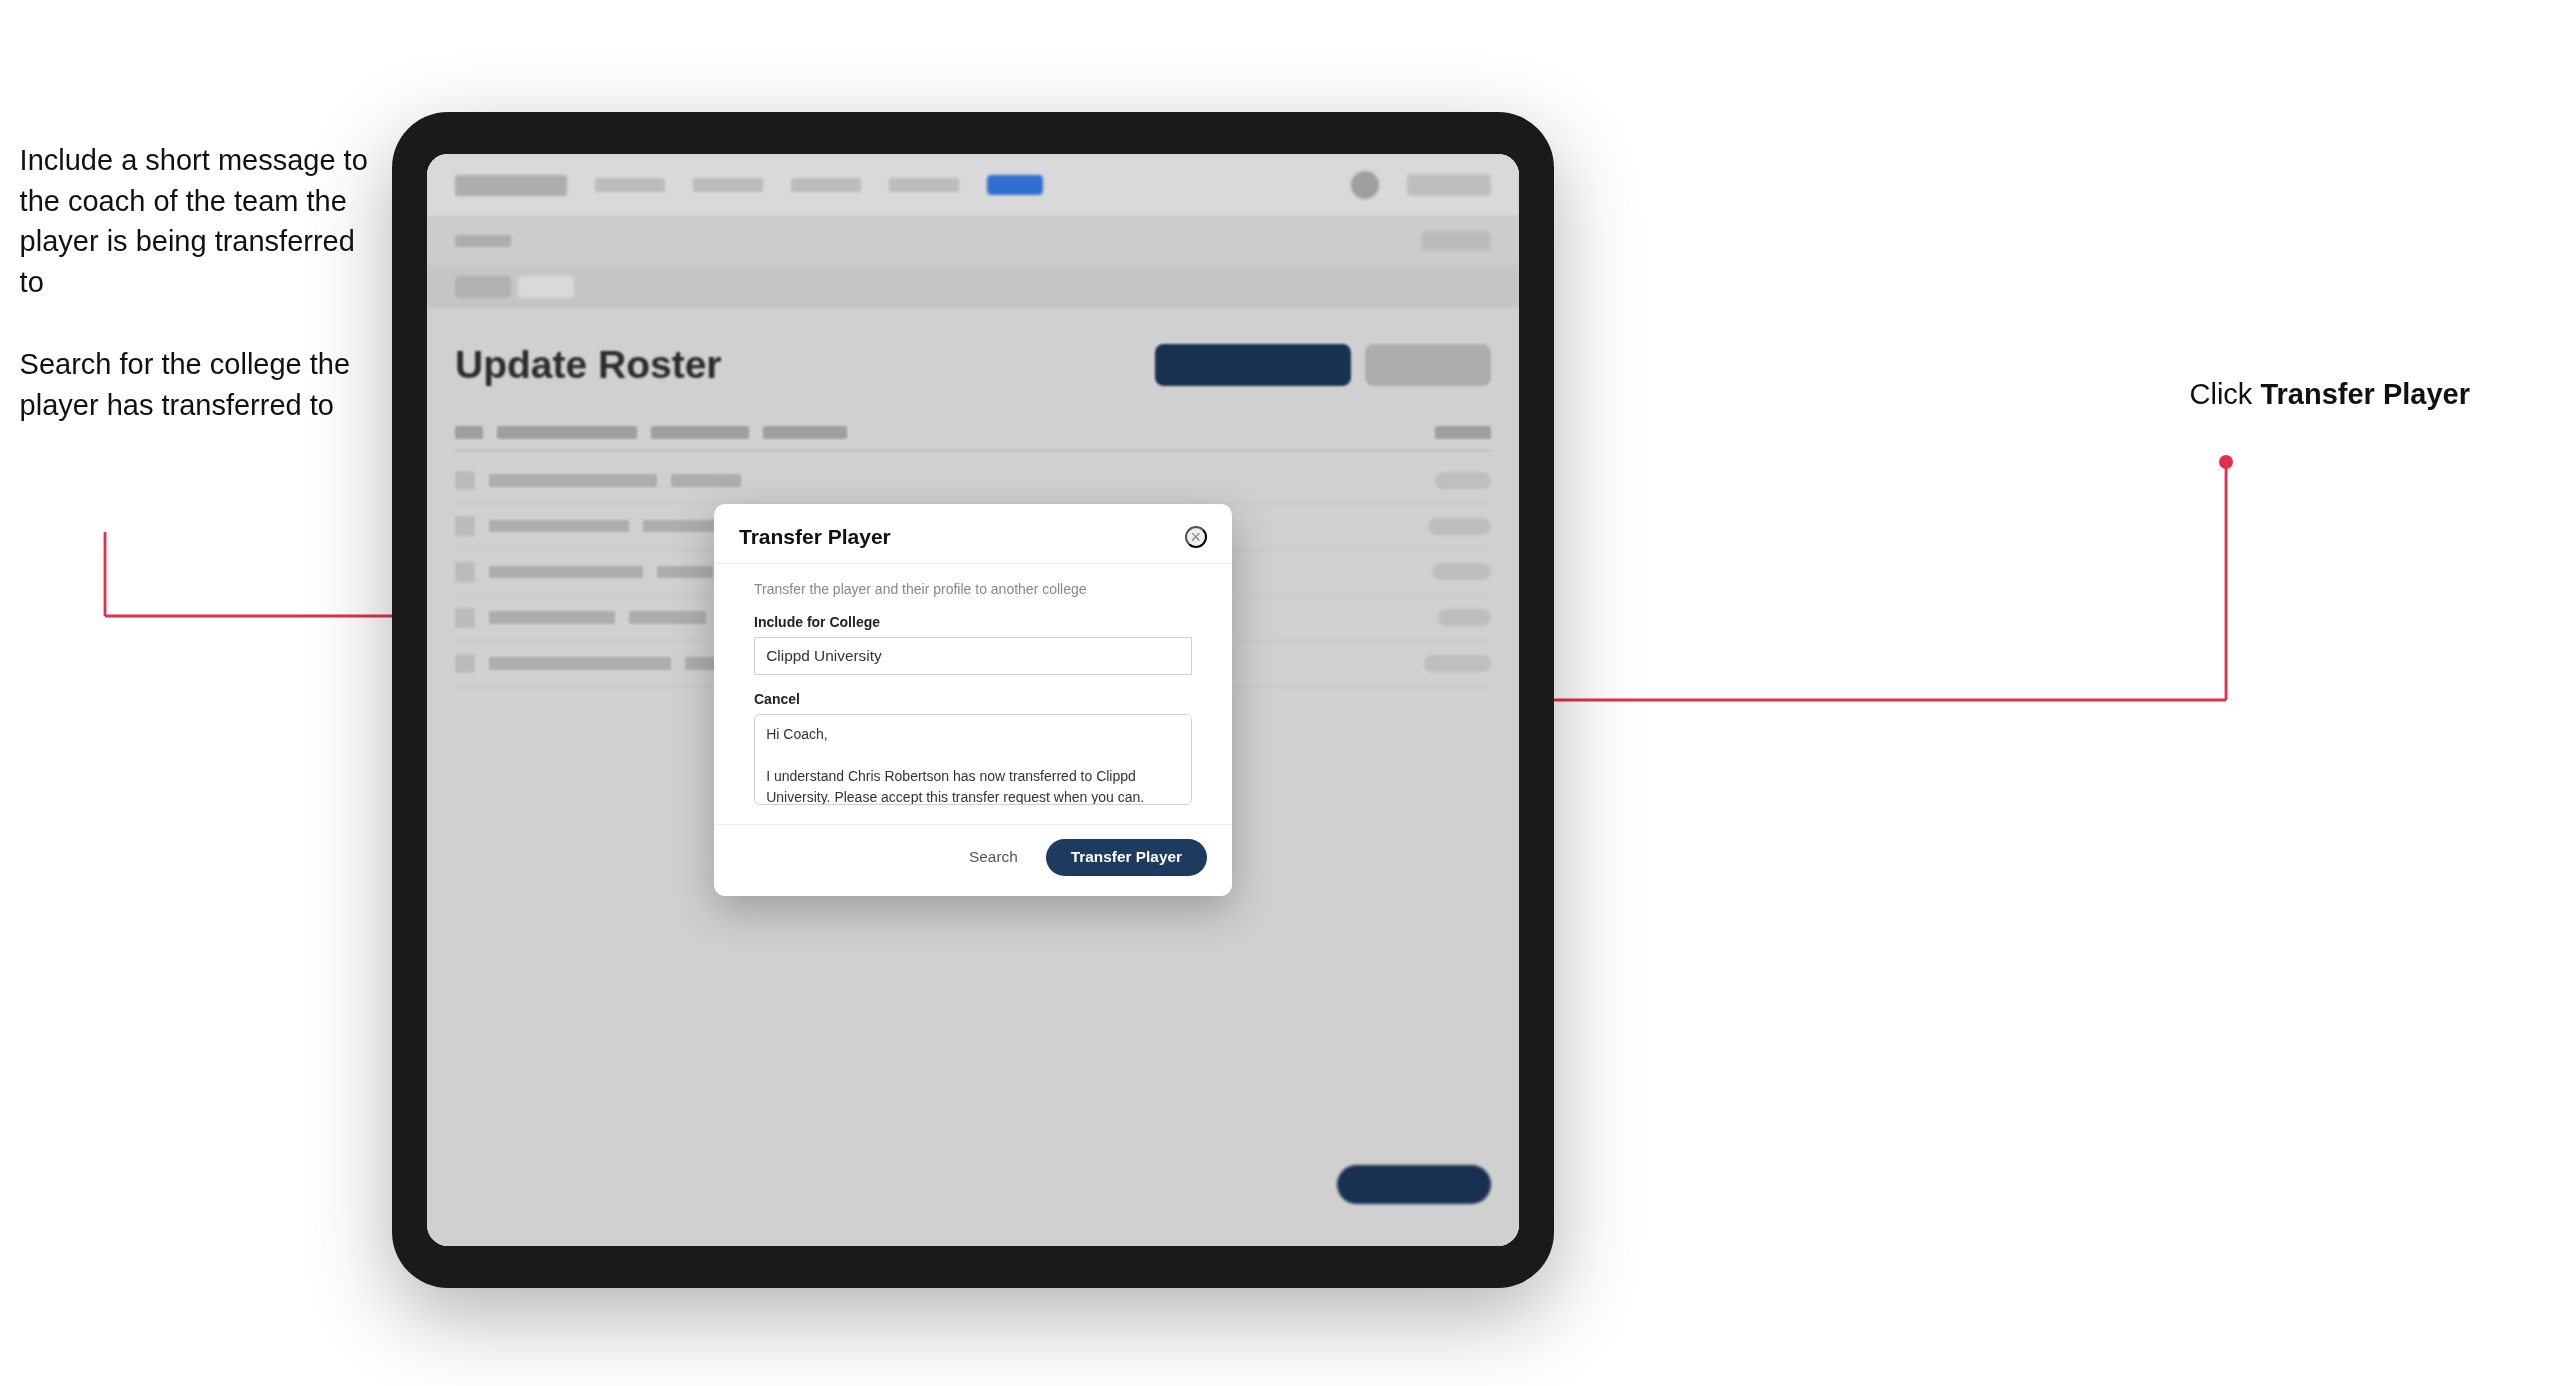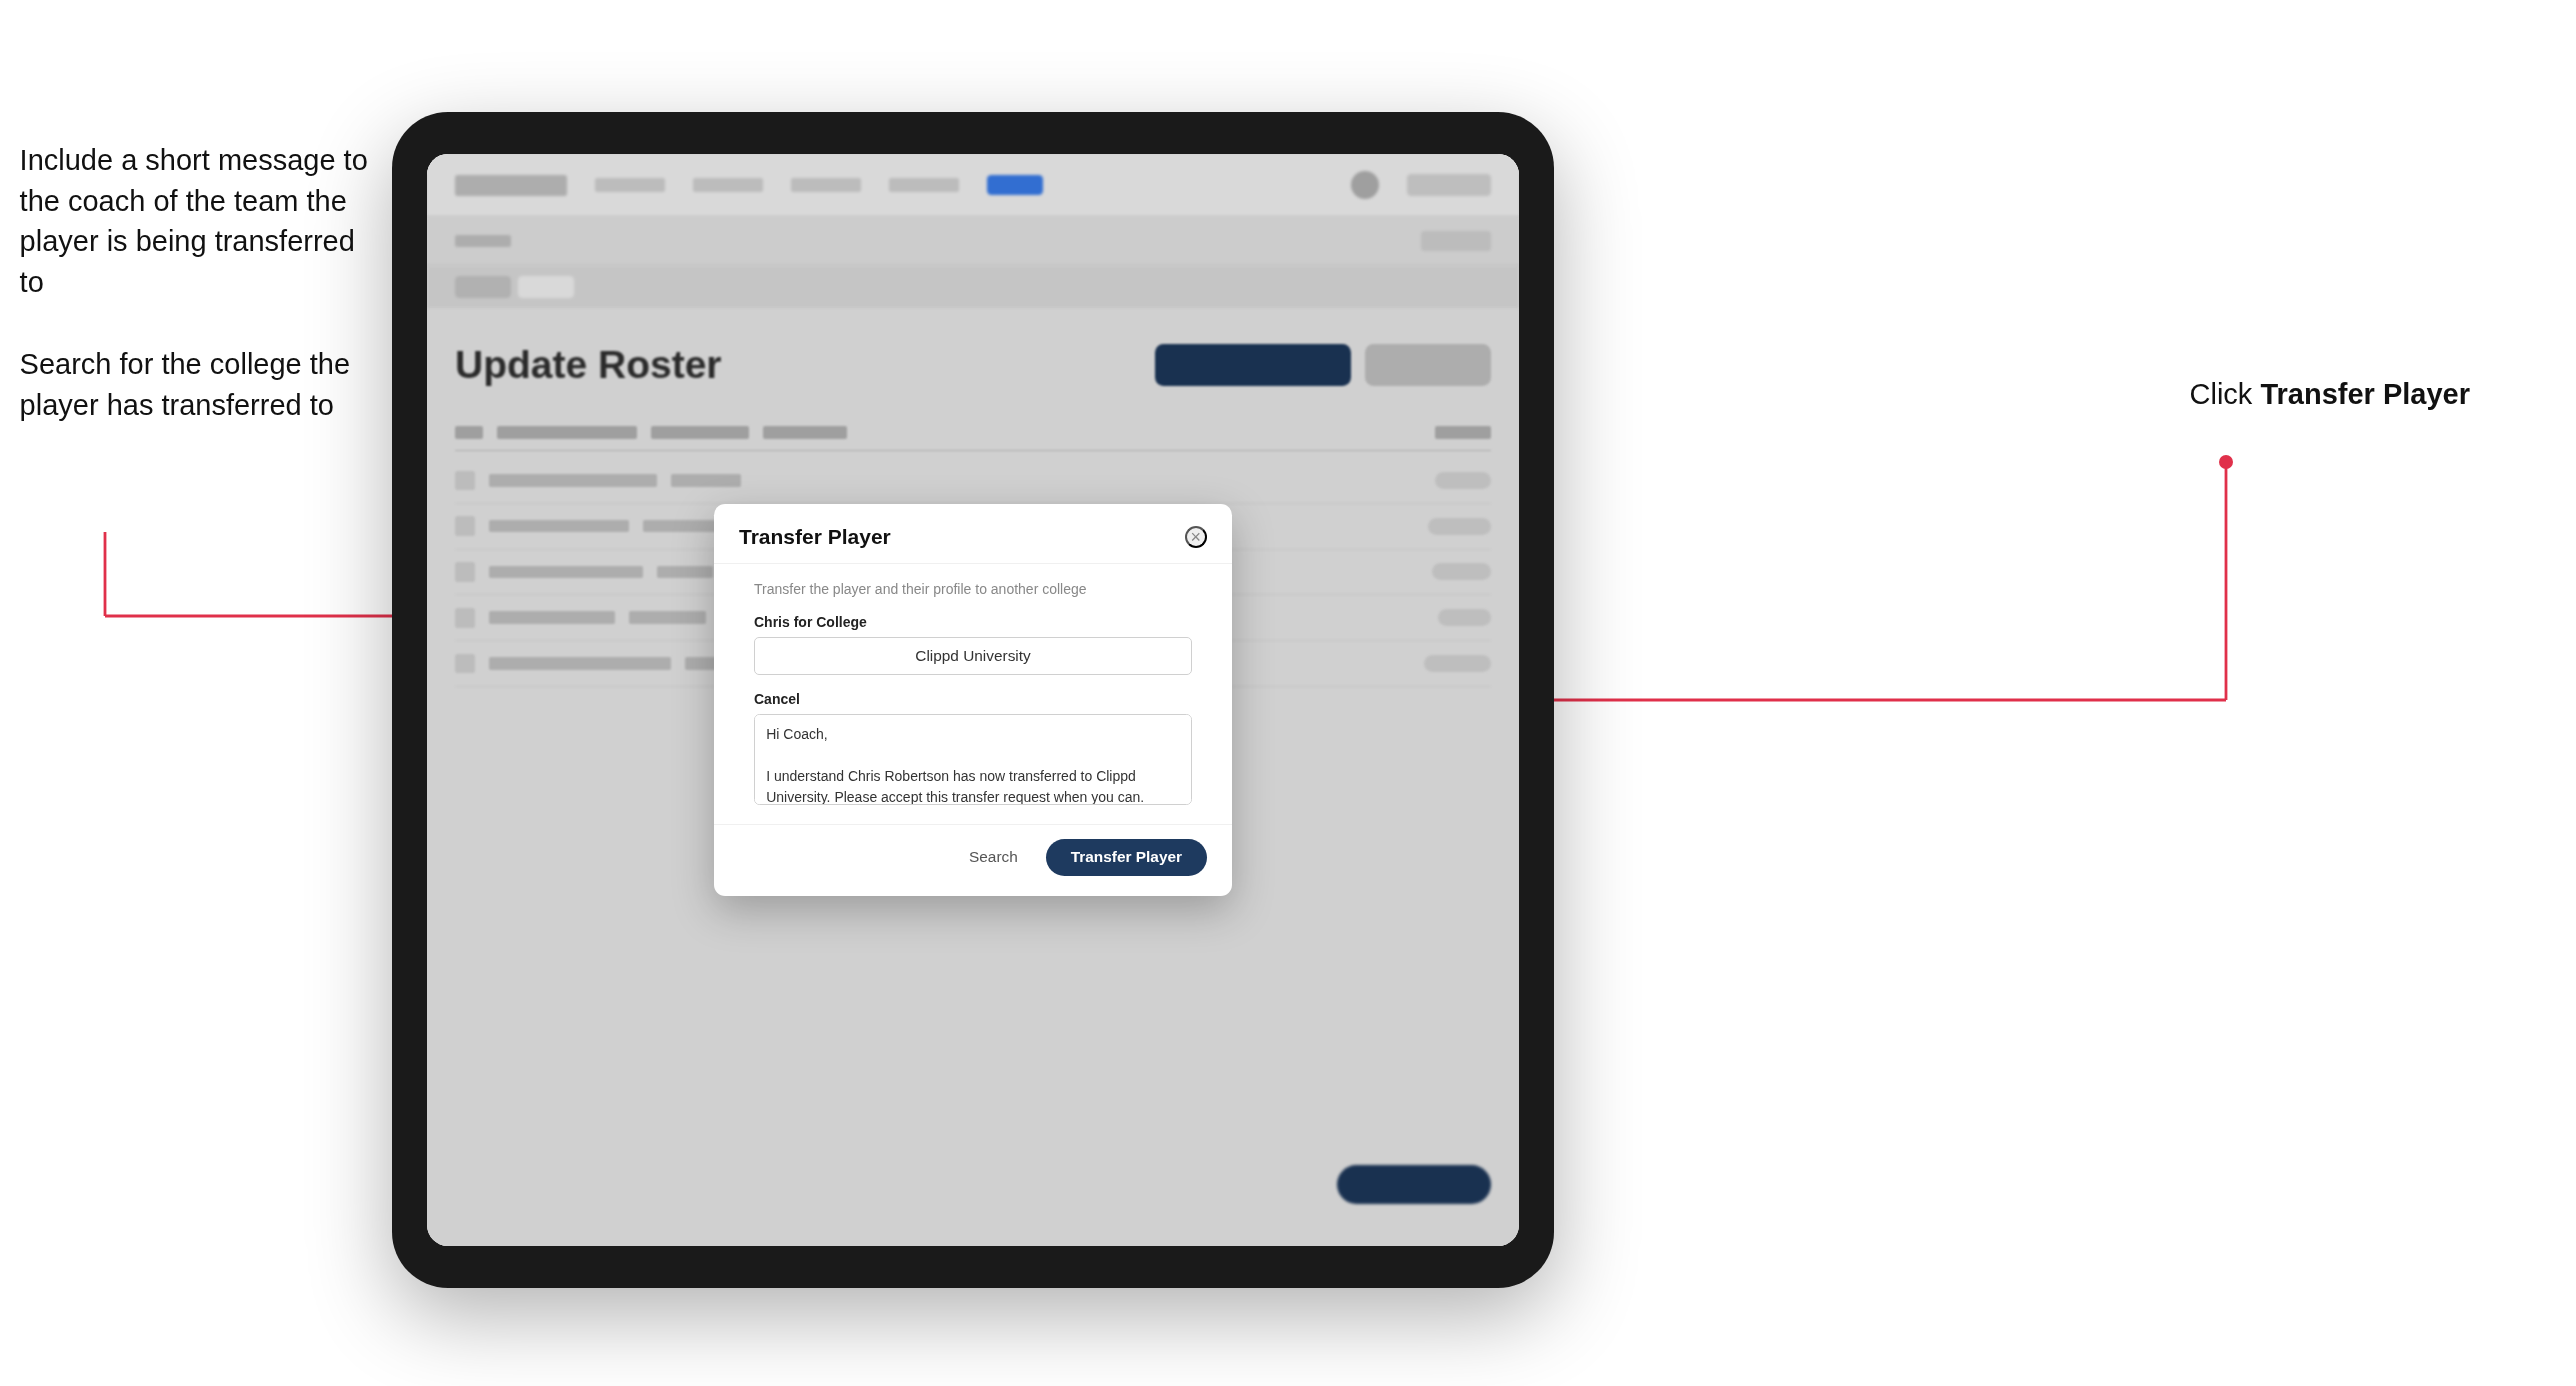--- a/index.html
+++ b/index.html
@@ -310,27 +310,26 @@
       font-weight: 600;
       color: #222;
       margin-bottom: 7px;
       display: block;
     }
 
     .form-input {
       width: 100%;
       height: 38px;
       border: 1px solid #d0d0d0;
-      border-radius: 5px;
+      border-radius: 0;
       padding: 0 11.2px;
       font-size: 15.4px;
       color: #333;
       outline: none;
       margin-bottom: 15.4px;
-      text-align: center;
     }
 
     .form-textarea {
       width: 100%;
       height: 91px;
       border: 1px solid #d0d0d0;
       border-radius: 5.6px;
       padding: 9.8px 11.2px;
       font-size: 14px;
       color: #333;
@@ -503,21 +502,21 @@
         <div class="modal">
 
           <div class="modal-header">
             <span class="modal-title">Transfer Player</span>
             <button class="modal-close">×</button>
           </div>
 
           <div class="modal-body">
             <p class="modal-subtitle">Transfer the player and their profile to another college</p>
 
-            <label class="form-label">Chris for College</label>
+            <label class="form-label">Include for College</label>
             <input class="form-input" type="text" value="Clippd University" style="">
 
             <label class="form-label">Cancel</label>
             <textarea class="form-textarea" style="">Hi Coach,
 
 I understand Chris Robertson has now transferred to Clippd University. Please accept this transfer request when you can.</textarea>
           </div>
 
           <div class="modal-footer">
             <button class="btn-cancel">Search</button>

